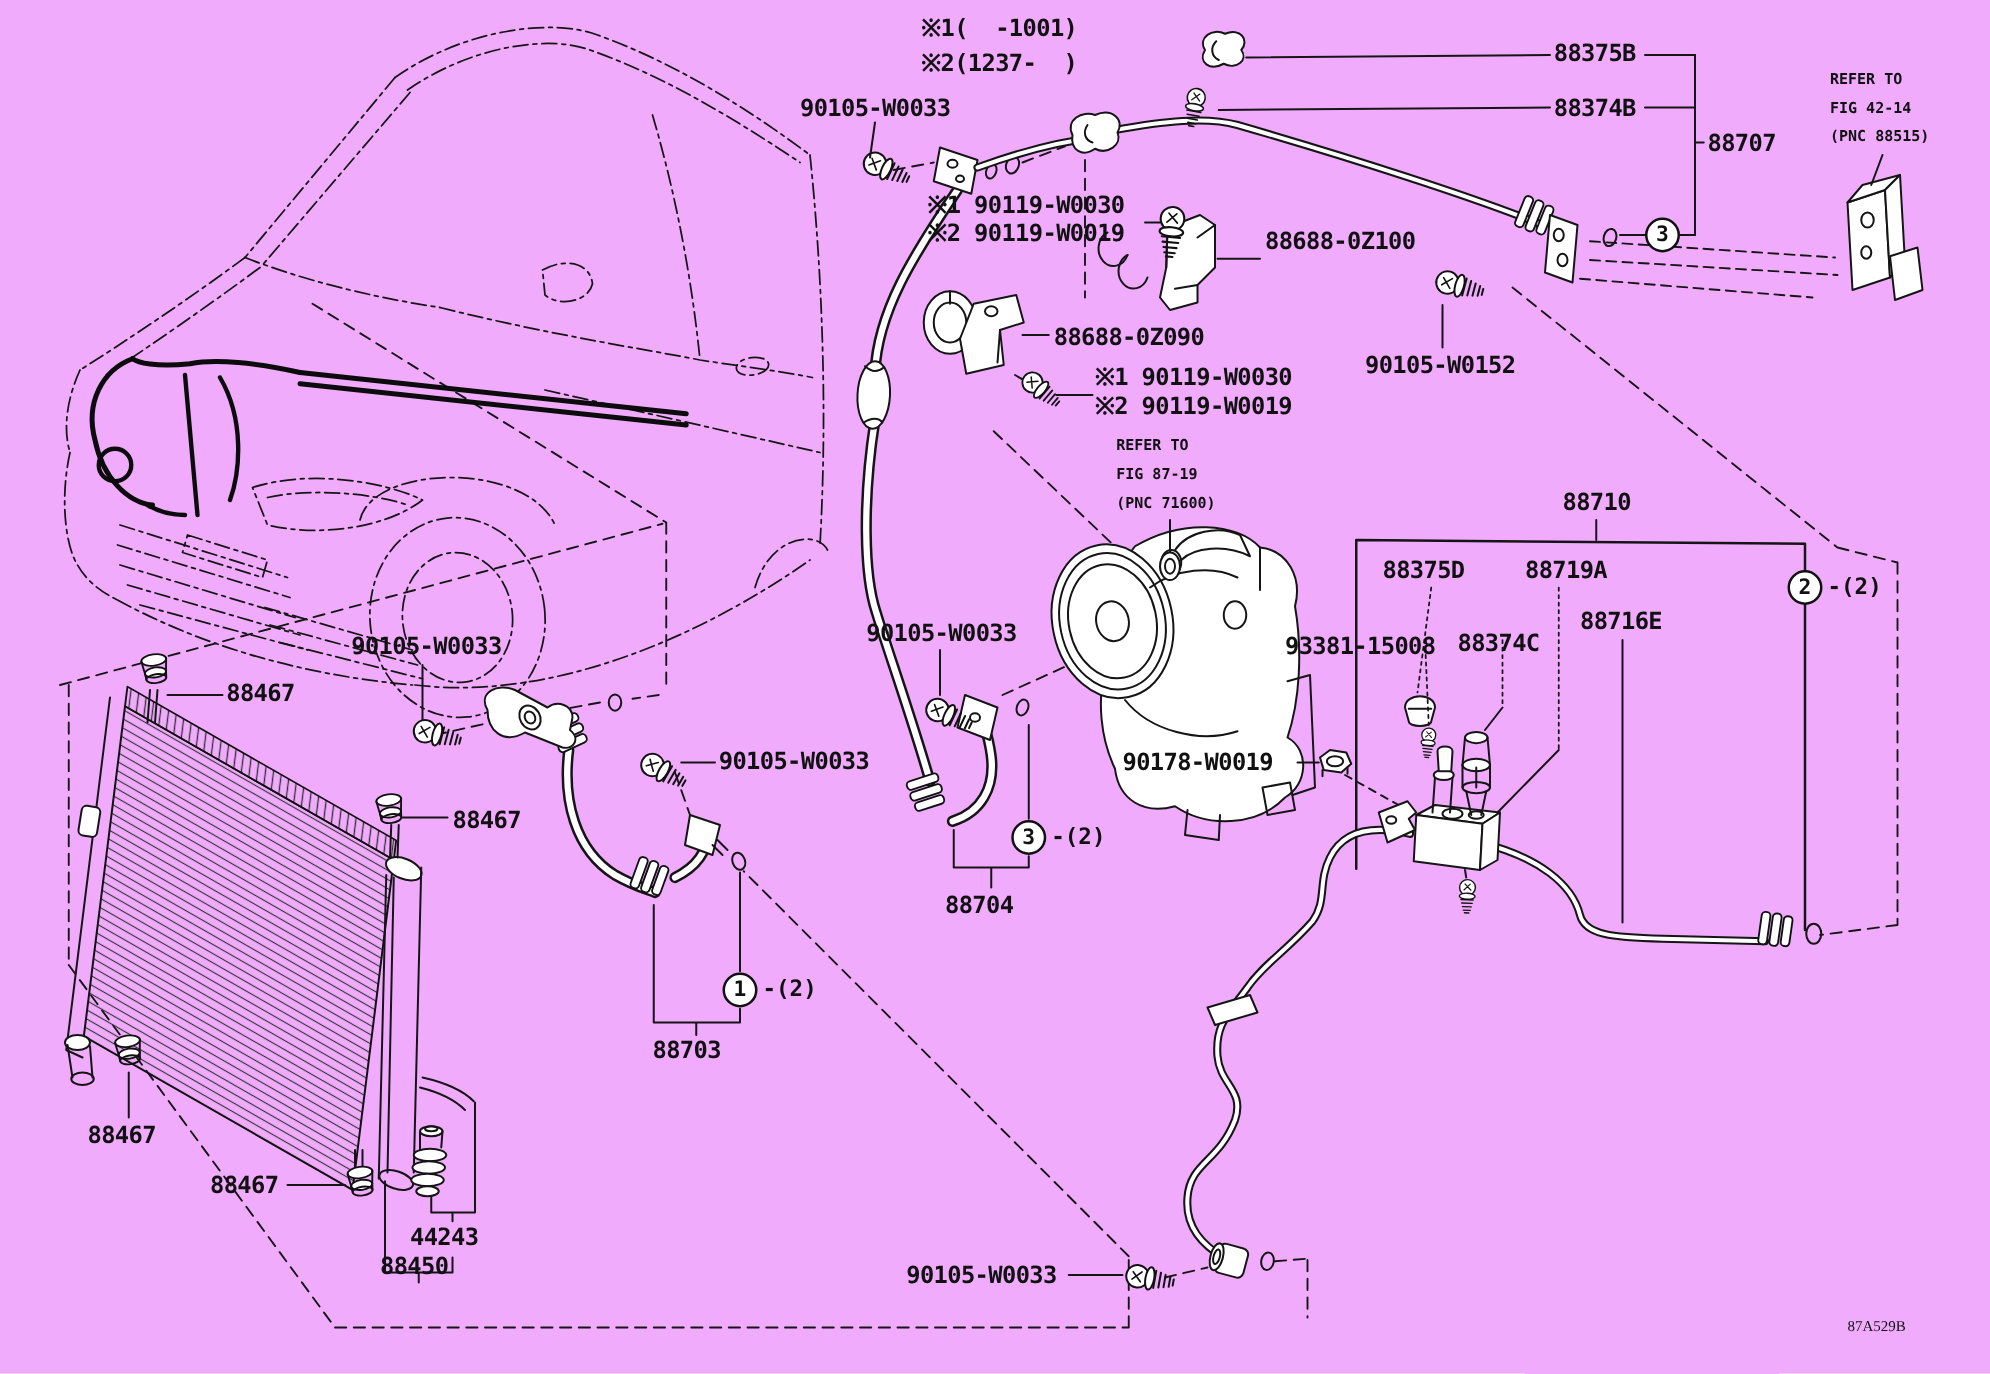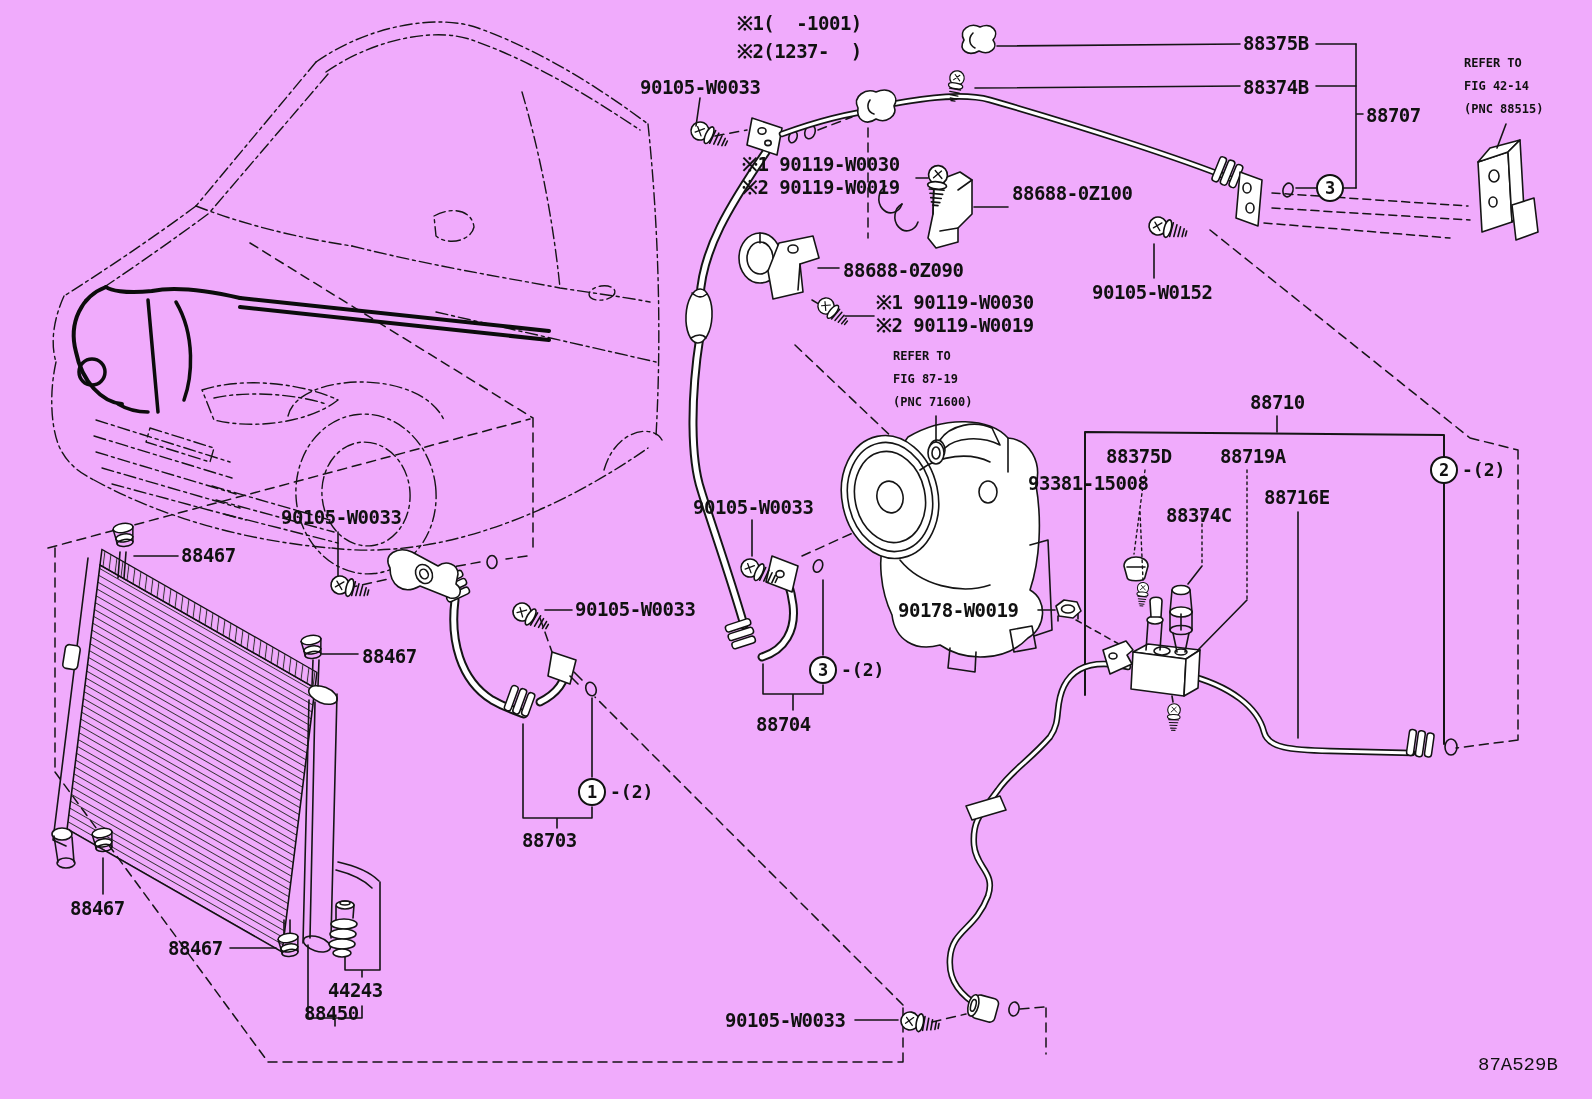--- a/index.html
+++ b/index.html
@@ -6,22 +6,22 @@
   #stage{position:relative;width:1592px;height:1099px;background:#f0abfc;overflow:hidden;
          font-family:"DejaVu Sans Mono","Liberation Mono",monospace;}
   #lineart{position:absolute;left:0;top:0;width:1592px;height:1099px;}
   .lbl{position:absolute;font-weight:bold;font-size:19px;line-height:22px;color:#111;
        white-space:pre;letter-spacing:-0.5px;}
   .ref{position:absolute;font-weight:bold;font-size:12px;line-height:23px;color:#111;white-space:pre;}
   .callout{position:absolute;width:24px;height:24px;border:2.5px solid #111;border-radius:50%;
            background:#fff;display:flex;align-items:center;justify-content:center;
            font-weight:bold;font-size:17px;color:#111;}
   .qty{position:absolute;font-weight:bold;font-size:18px;color:#111;white-space:pre;}
-  .code{position:absolute;font-family:Liberation Mono, monospace;
-        font-size:19px;color:#111;}
+  .code{position:absolute;font-family:Liberation Serif, serif;
+        font-size:12px;color:#111;}
 </style>
 </head>
 <body>
 
 <div id="stage">
 
 <svg id="lineart" viewBox="0 0 1592 1099" xmlns="http://www.w3.org/2000/svg">
 <defs>
   <pattern id="fins" width="8" height="7" patternUnits="userSpaceOnUse">
     <path d="M0,3.5 H8" stroke="#333" stroke-width="1"></path>
@@ -354,21 +354,21 @@
 
 <div>
   <div class="ref" style="left:893px;top:345px">REFER TO</div>
   <div class="ref" style="left:893px;top:368px">FIG 87-19</div>
   <div class="ref" style="left:893px;top:391px">(PNC 71600)</div>
 </div>
 
 <div class="lbl" style="left:1250px;top:391px">88710</div>
 <div class="lbl" style="left:1106px;top:445px">88375D</div>
 <div class="lbl" style="left:1220px;top:445px">88719A</div>
-<div class="lbl" style="left:1028px;top:472px">93381-15008</div>
+<div class="lbl" style="left:1028px;top:506px">93381-15008</div>
 <div class="lbl" style="left:1166px;top:504px">88374C</div>
 <div class="lbl" style="left:1264px;top:486px">88716E</div>
 <div class="lbl" style="left:898px;top:599px">90178-W0019</div>
 
 <div class="lbl" style="left:693px;top:496px">90105-W0033</div>
 <div class="lbl" style="left:281px;top:506px">90105-W0033</div>
 <div class="lbl" style="left:575px;top:598px">90105-W0033</div>
 <div class="lbl" style="left:725px;top:1009px">90105-W0033</div>
 
 <div class="lbl" style="left:181px;top:544px">88467</div>

